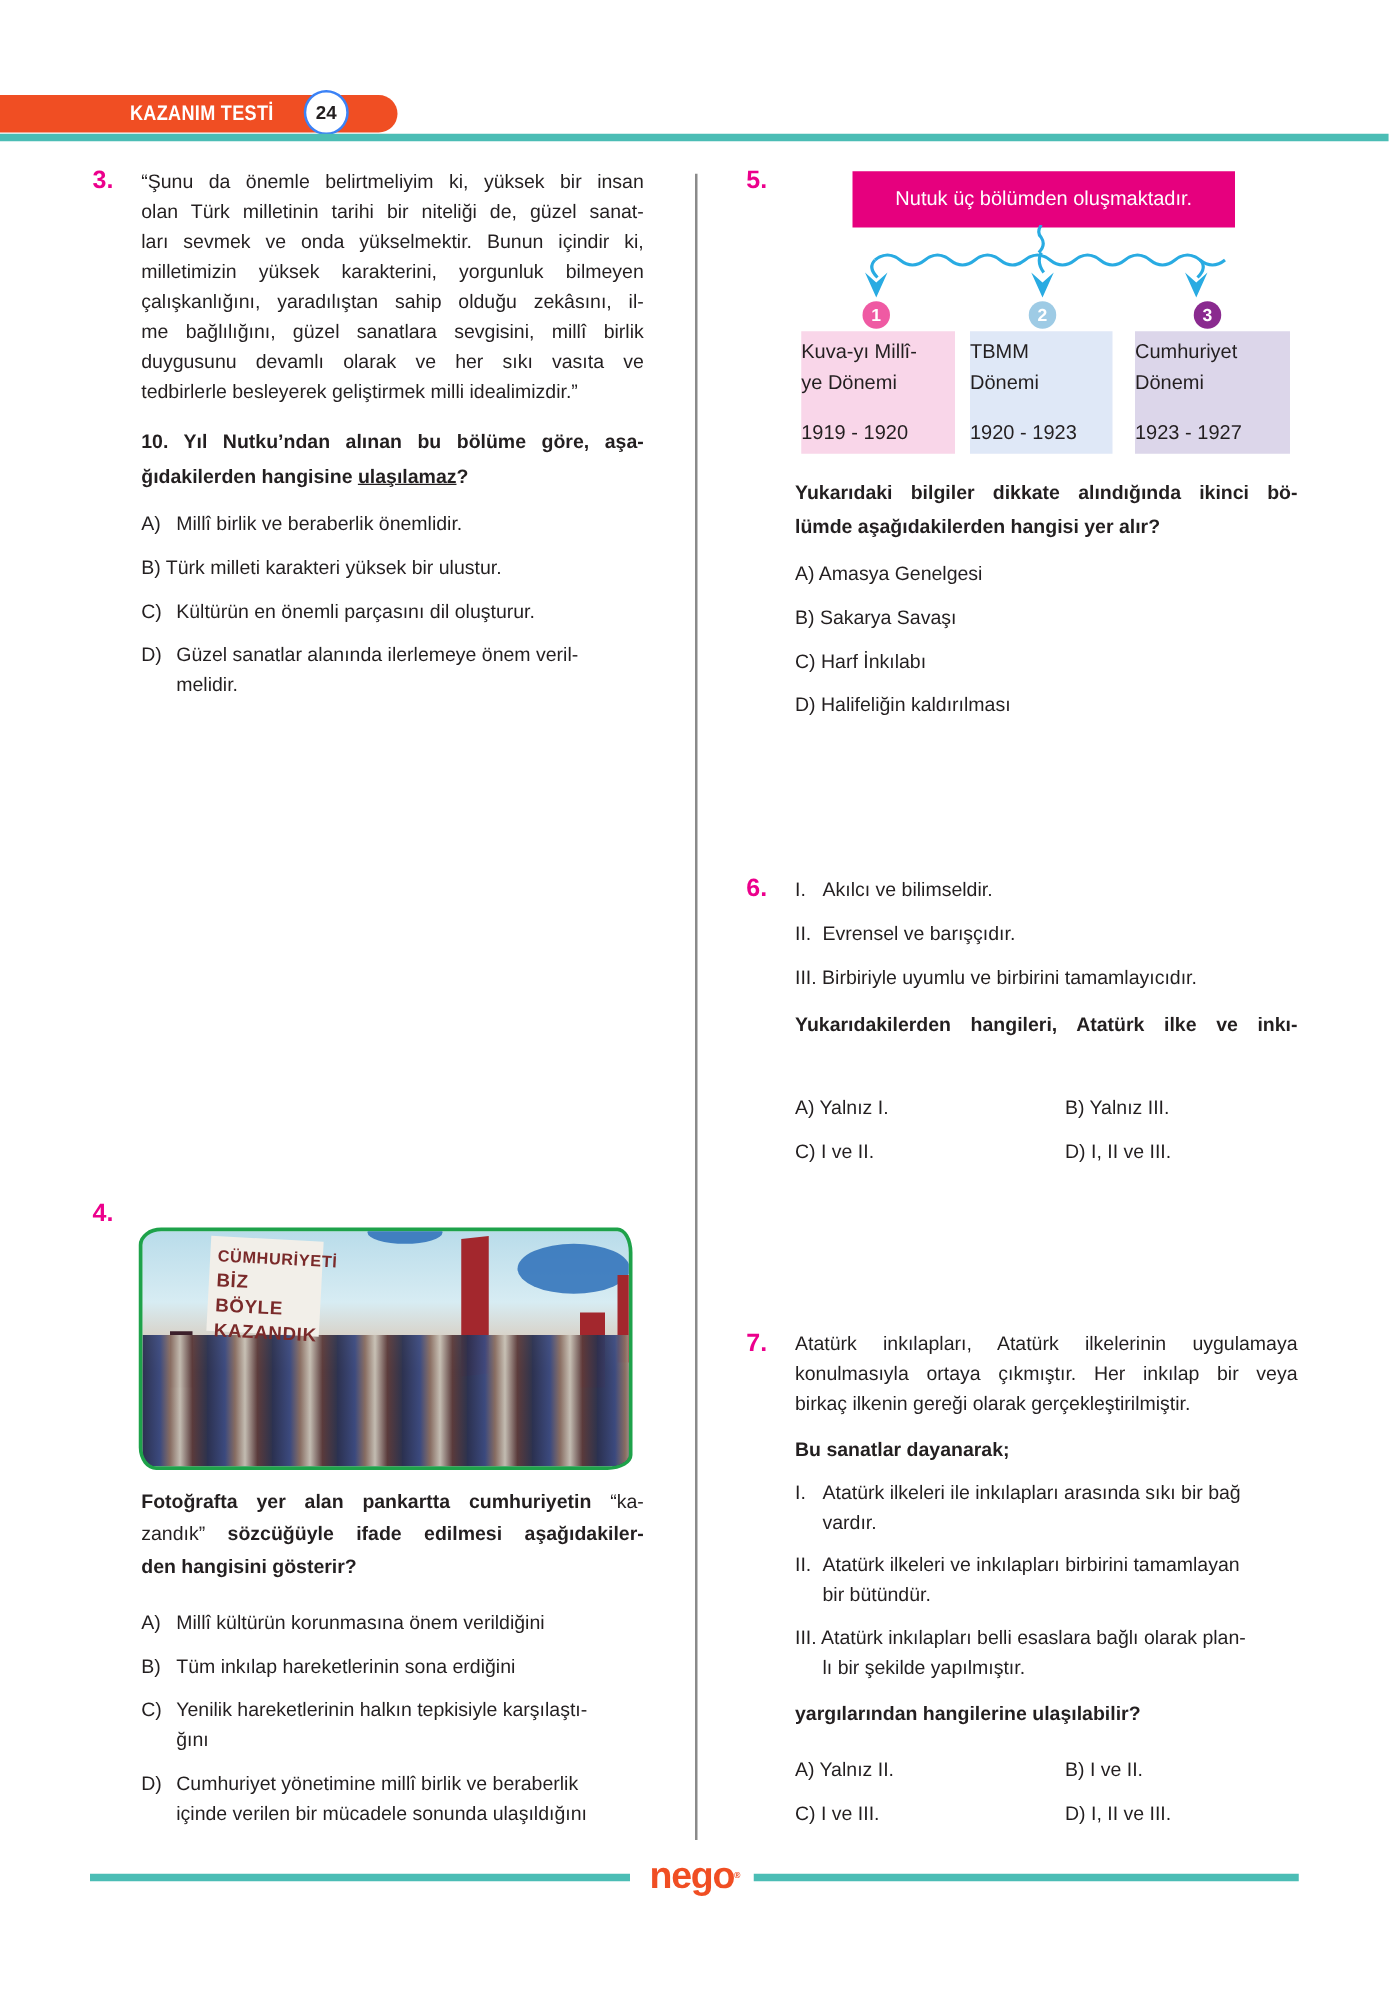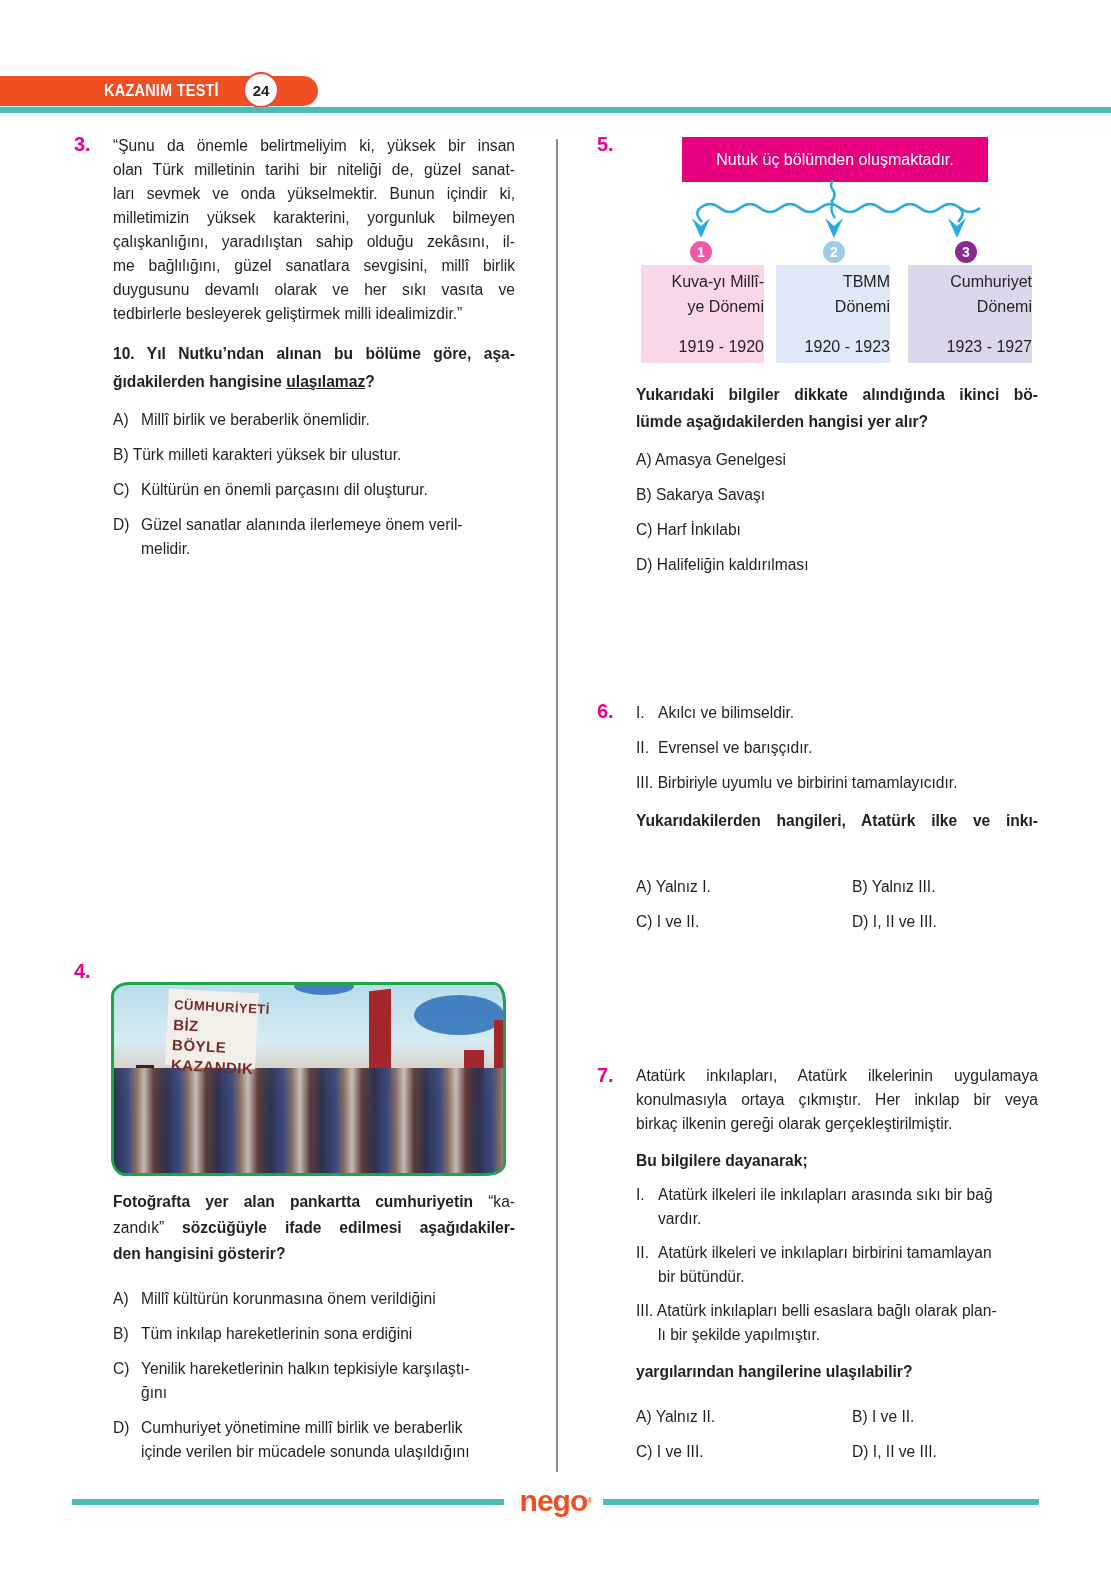--- a/index.html
+++ b/index.html
@@ -14,21 +14,21 @@
       position: absolute; left: 0; top: 76px; width: 318px; height: 30px;
       background: #f04e23; border-radius: 0 16px 16px 0;
     }
     .header-title {
       position: absolute; left: 104px; top: 81px; font-family: "Liberation Sans", sans-serif;
       font-weight: bold; font-size: 17px; color: #ffffff; letter-spacing: 0.3px;
       transform: scaleX(0.85); transform-origin: left center;
     }
     .header-badge {
       position: absolute; left: 243px; top: 72px; width: 36px; height: 36px; border-radius: 50%;
-      background: #ffffff; border: 2px solid #ef4444; box-sizing: border-box;
+      background: #ffffff; border: 2px solid #3b82f6; box-sizing: border-box;
       display: flex; align-items: center; justify-content: center;
       font-weight: bold; font-size: 15px; color: #231f20;
     }
     .header-line {
       position: absolute; left: 0; top: 107px; width: 1111px; height: 6px; background: #4bbdb5;
     }
 
     
     .col-divider {
       position: absolute; left: 556px; top: 139px; width: 2px; height: 1333px; background: #8a8a8a;
@@ -47,21 +47,21 @@
     .opt .letter { display: inline-block; width: 28px; }
     .u { text-decoration: underline; }
 
     
     .nutuk-box {
       position: absolute; left: 682px; top: 137px; width: 306px; height: 45px;
       background: #e6007e; color: #ffffff; display: flex; align-items: center; justify-content: center;
       font-size: 16px;
     }
     .period-box {
-      position: absolute; top: 265px; height: 98px; text-align: right; font-size: 16px; line-height: 25px;
+      position: absolute; top: 265px; height: 98px; text-align: left; font-size: 16px; line-height: 25px;
     }
     .period-box .name { margin-top: 4px; }
     .period-box .years { position: absolute; bottom: 4px; left: 0; right: 0; }
     .num-circle {
       position: absolute; top: 241px; width: 22px; height: 22px; border-radius: 50%;
       color: #ffffff; font-weight: bold; font-size: 14px; display: flex; align-items: center; justify-content: center;
     }
 
     
     .photo {
@@ -199,21 +199,21 @@
 <div class="opt" style="left:852px; top:875px;"><span>B)</span> <span>Yalnız III.</span></div>
 <div class="opt" style="left:636px; top:910px;"><span>C)</span> <span>I ve II.</span></div>
 <div class="opt" style="left:852px; top:910px;"><span>D)</span> <span>I, II ve III.</span></div>
 
 <div class="qnum" style="left:597px; top:1064px;">7.</div>
 <div class="para" style="left:636px; top:1064px; width:402px;">
   <div style="text-align-last:justify">Atatürk inkılapları, Atatürk ilkelerinin uygulamaya</div>
   <div style="text-align-last:justify">konulmasıyla ortaya çıkmıştır. Her inkılap bir veya</div>
   <div>birkaç ilkenin gereği olarak gerçekleştirilmiştir.</div>
 </div>
-<div class="opt bold" style="left:636px; top:1149px;">Bu bilgilere dayanarak;</div>
+<div class="opt bold" style="left:636px; top:1149px;">Bu sanatlar dayanarak;</div>
 <div class="opt" style="left:636px; top:1183px; width:402px;"><span style="display:inline-block;width:22px;">I.</span><span>Atatürk ilkeleri ile inkılapları arasında sıkı bir bağ</span><br><span style="display:inline-block;width:22px;"></span><span>vardır.</span></div>
 <div class="opt" style="left:636px; top:1241px; width:402px;"><span style="display:inline-block;width:22px;">II.</span><span>Atatürk ilkeleri ve inkılapları birbirini tamamlayan</span><br><span style="display:inline-block;width:22px;"></span><span>bir bütündür.</span></div>
 <div class="opt" style="left:636px; top:1299px; width:402px;"><span>III.</span> <span>Atatürk inkılapları belli esaslara bağlı olarak plan-</span><br><span style="display:inline-block;width:22px;"></span><span>lı bir şekilde yapılmıştır.</span></div>
 <div class="opt bold" style="left:636px; top:1360px;">yargılarından hangilerine ulaşılabilir?</div>
 <div class="opt" style="left:636px; top:1405px;"><span>A)</span> <span>Yalnız II.</span></div>
 <div class="opt" style="left:852px; top:1405px;"><span>B)</span> <span>I ve II.</span></div>
 <div class="opt" style="left:636px; top:1440px;"><span>C)</span> <span>I ve III.</span></div>
 <div class="opt" style="left:852px; top:1440px;"><span>D)</span> <span>I, II ve III.</span></div>
 
 <div class="footer-line-l"></div>

